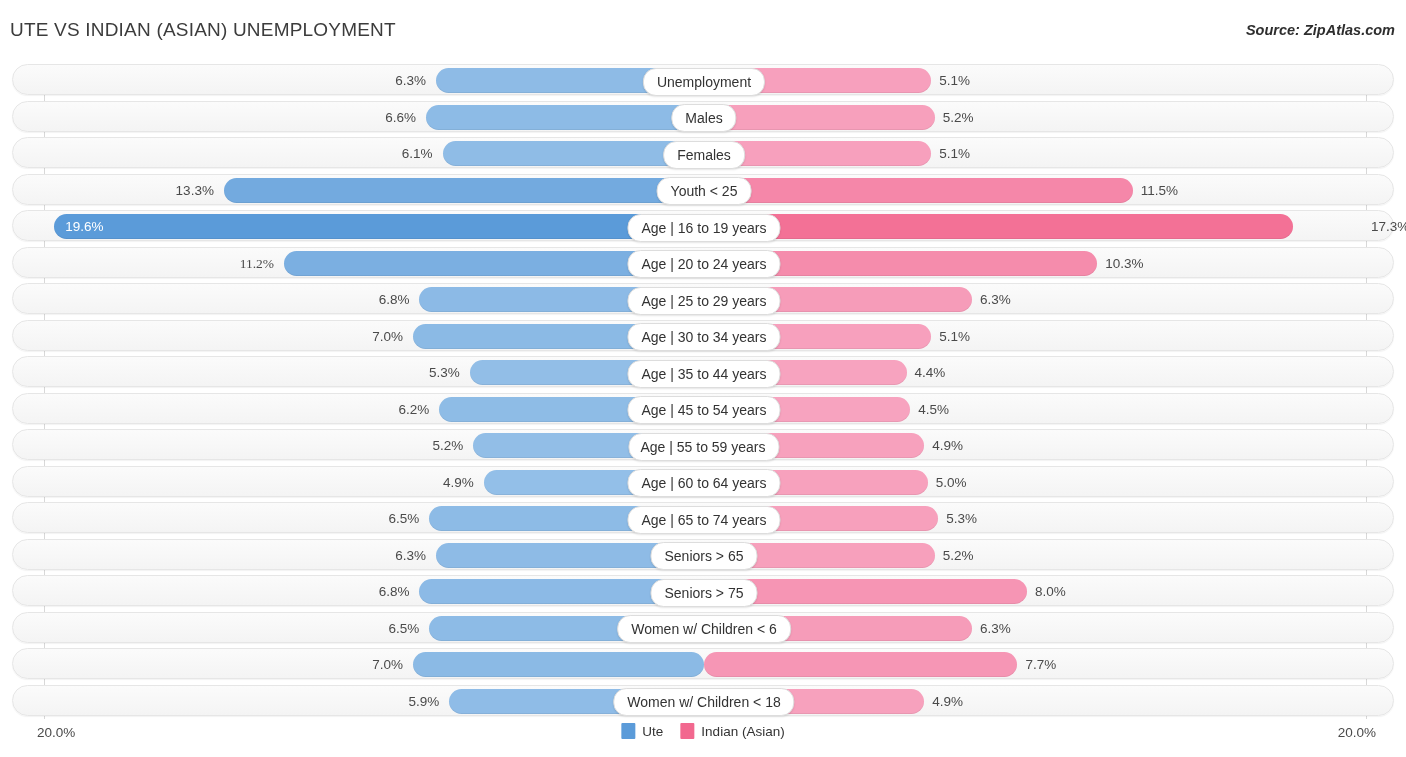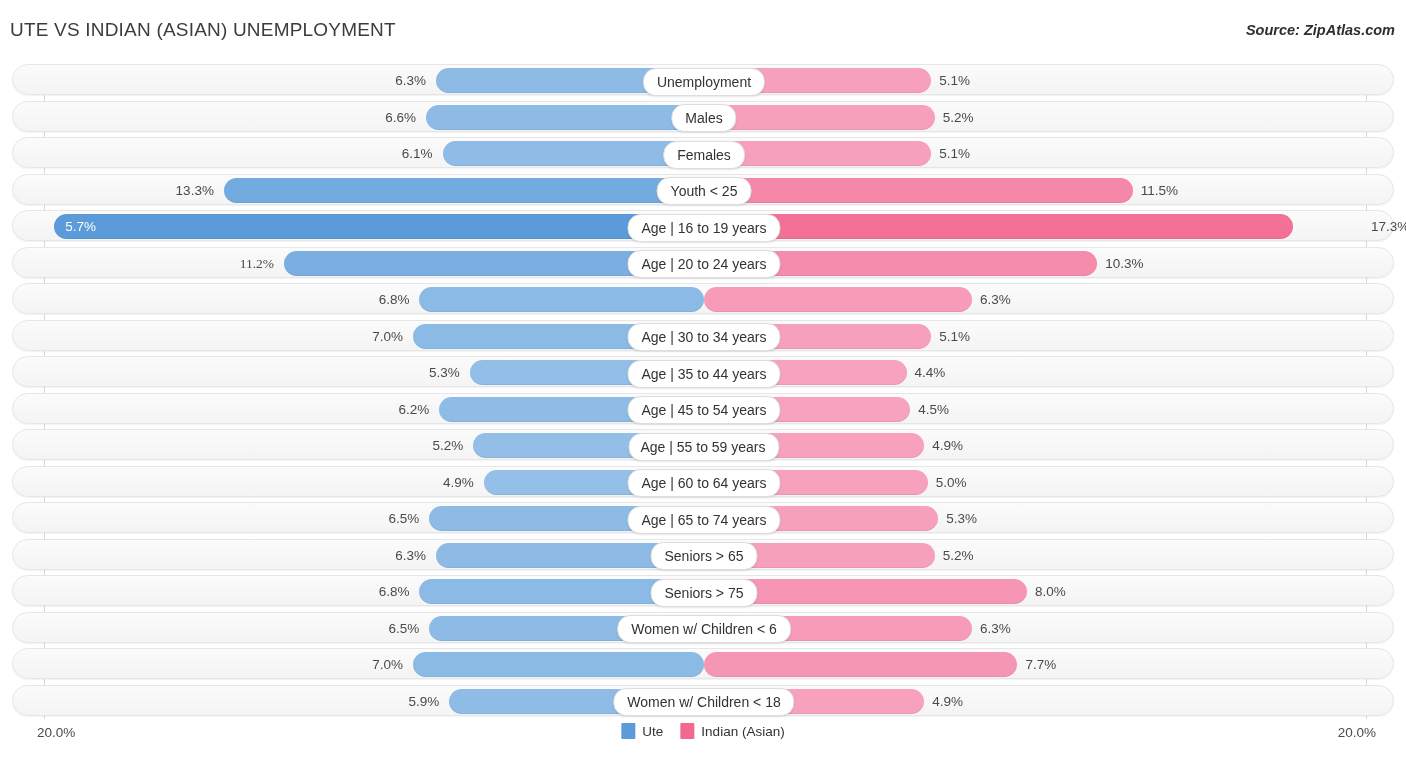--- a/index.html
+++ b/index.html
@@ -120,36 +120,37 @@
       <div class="row" style="top: 109.5px;">
         <div class="bar left" style="width: 480.114px; left: 210.886px; background: rgb(115, 170, 223);"></div>
         <div class="bar right" style="width: 428.632px; left: 691px; background: rgb(245, 135, 169);"></div>
         <div class="val" style="right: 1179.11px;">13.3%</div>
         <div class="val" style="left: 1127.63px;">11.5%</div>
         <div class="pill" style="left: 691px;">Youth &lt; 25</div>
       </div>
       <div class="row" style="top: 146px;">
         <div class="bar left" style="width: 649.681px; left: 41.3188px; background: rgb(91, 155, 217);"></div>
         <div class="bar right" style="width: 589.409px; left: 691px; background: rgb(243, 113, 150);"></div>
-        <div class="val inside" style="left: 52.3188px;">5.7%</div>
+        <div class="val inside" style="left: 52.3188px;">19.6%</div>
         <div class="val" style="left: 1358px;">17.3%</div>
         <div class="pill" style="left: 691px;">Age | 16 to 19 years</div>
       </div>
       <div class="row" style="top: 182.5px;">
         <div class="bar left" style="width: 419.885px; left: 271.115px; background: rgb(123, 175, 225);"></div>
         <div class="bar right" style="width: 393.327px; left: 691px; background: rgb(245, 140, 172);"></div>
         <div class="val" style="right: 1118.89px; font-family: Liberation Serif, serif;">11.2%</div>
         <div class="val" style="left: 1092.33px;">10.3%</div>
         <div class="pill" style="left: 691px;">Age | 20 to 24 years</div>
       </div>
       <div class="row" style="top: 219px;">
         <div class="bar left" style="width: 284.51px; left: 406.49px; background: rgb(140, 186, 230);"></div>
         <div class="bar right" style="width: 268.056px; left: 691px; background: rgb(246, 156, 185);"></div>
         <div class="val" style="right: 983.51px;">6.8%</div>
         <div class="val" style="left: 967.056px;">6.3%</div>
+        <div class="pill" style="left: 691px;">Age | 25 to 29 years</div>
       </div>
       <div class="row" style="top: 255.5px;">
         <div class="bar left" style="width: 291.016px; left: 399.984px; background: rgb(139, 186, 229);"></div>
         <div class="bar right" style="width: 227.324px; left: 691px; background: rgb(247, 160, 189);"></div>
         <div class="val" style="right: 990.016px;">7.0%</div>
         <div class="val" style="left: 926.324px;">5.1%</div>
         <div class="pill" style="left: 691px;">Age | 30 to 34 years</div>
       </div>
       <div class="row" style="top: 292px;">
         <div class="bar left" style="width: 234.248px; left: 456.752px; background: rgb(146, 190, 231);"></div>

